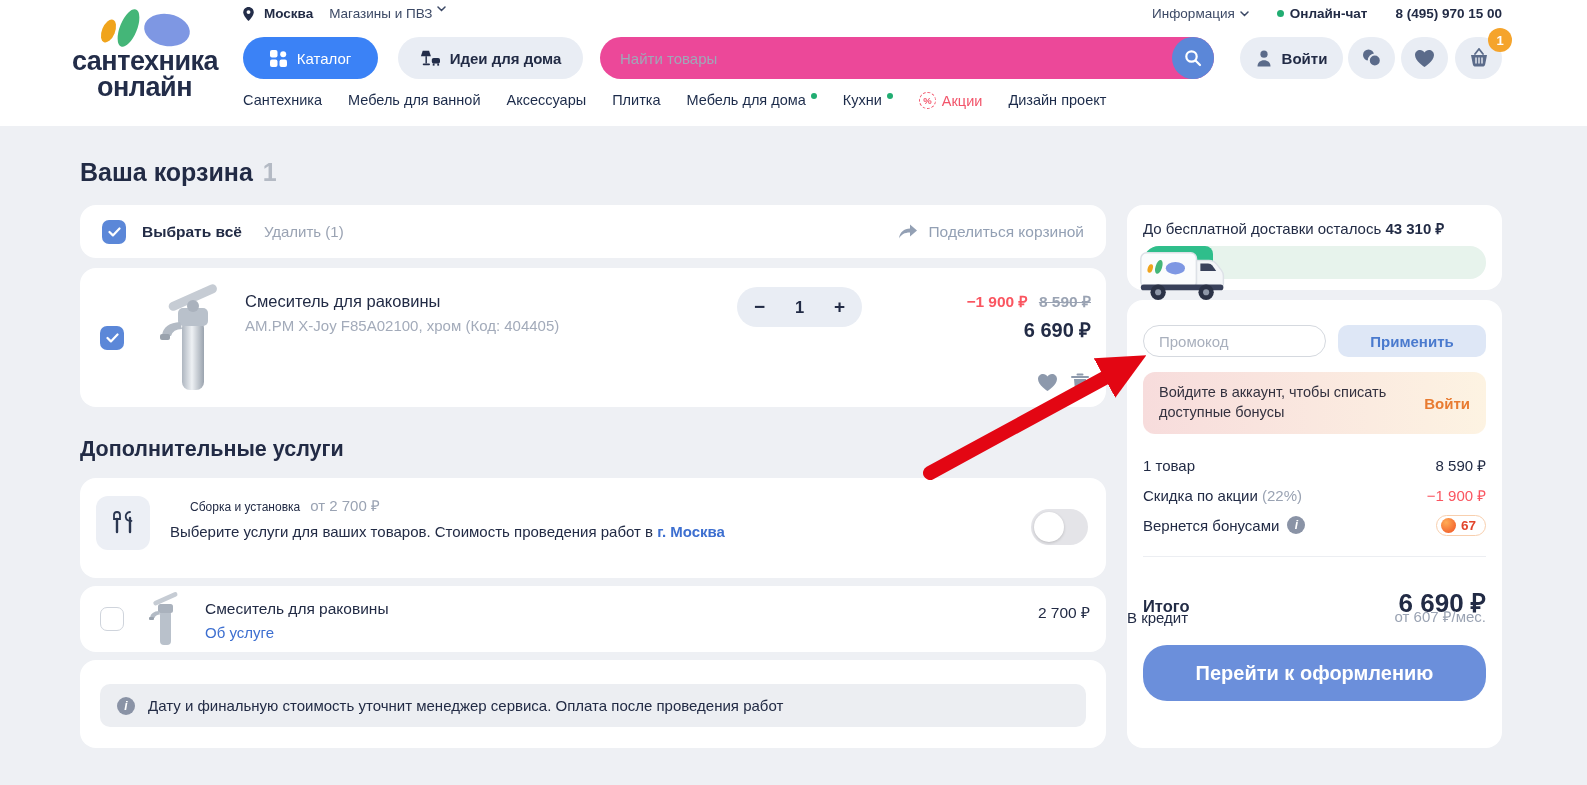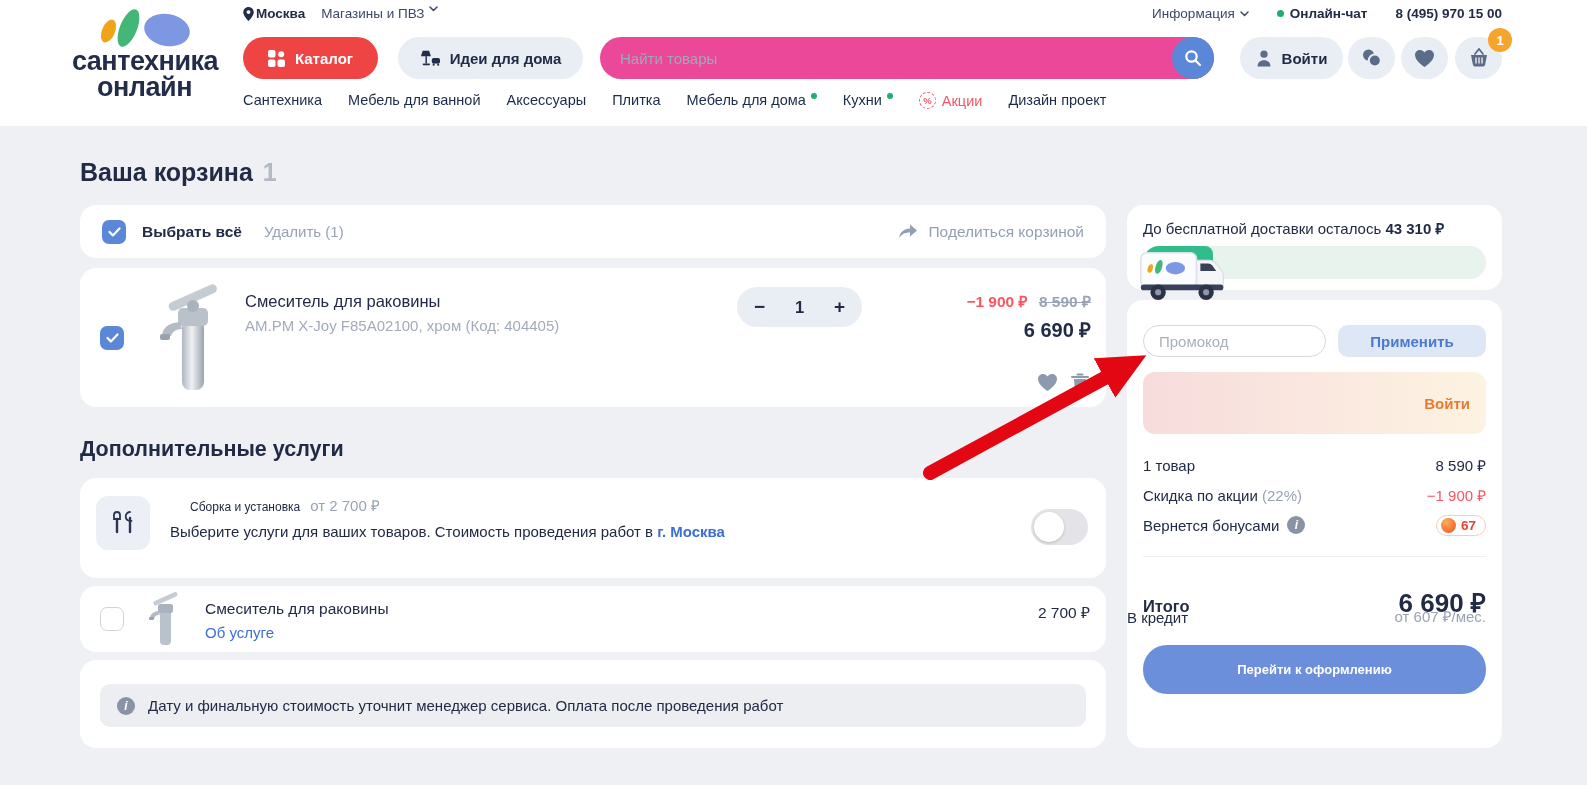--- a/index.html
+++ b/index.html
@@ -14,30 +14,30 @@
   
   .header { position:absolute; top:0; left:0; width:1587px; height:126px; background:#fff; }
   .logo { position:absolute; left:72px; top:6px; width:145px; text-align:center; cursor:pointer; }
   .logo-shapes { position:relative; height:42px; }
   .ls-orange { position:absolute; left:30px; top:13px; width:13px; height:24px; border-radius:50%; background:#f0a41c; transform:rotate(22deg); }
   .ls-green  { position:absolute; left:48px; top:2px;  width:17px; height:40px; border-radius:50%; background:#44b678; transform:rotate(22deg); }
   .ls-blue   { position:absolute; left:72px; top:8px;  width:46px; height:32px; border-radius:50%; background:#7e97e3; transform:rotate(10deg); }
   .logo-text { font-size:27px; font-weight:700; line-height:26px; letter-spacing:-0.5px; color:#232d49; }
 
   .topbar-left { position:absolute; left:243px; top:6px; display:flex; align-items:center; gap:16px; font-size:13.5px; }
-  .tb-city { display:flex; align-items:center; gap:2px; font-weight:700; cursor:pointer; }
+  .tb-city { display:flex; align-items:center; gap:10px; font-weight:700; cursor:pointer; }
   .tb-stores { display:flex; align-items:flex-start; gap:5px; color:#3c4965; cursor:pointer; }
   .topbar-right { position:absolute; right:85px; top:6px; display:flex; align-items:center; gap:28px; font-size:13.5px; }
   .tb-info { display:flex; align-items:center; gap:5px; color:#3c4965; cursor:pointer; }
   .tb-chat { display:flex; align-items:center; gap:6px; font-weight:700; cursor:pointer; }
   .green-dot { width:7px; height:7px; border-radius:50%; background:#21ad72; }
   .tb-phone { font-weight:700; }
 
   .btn-row-item { position:absolute; top:37px; height:42px; border-radius:21px; display:flex; align-items:center; justify-content:center; gap:10px; font-size:15px; cursor:pointer; border:none; }
-  .catalog-btn { left:243px; width:135px; background:#ef4444; color:#fff; font-weight:700; }
+  .catalog-btn { left:243px; width:135px; background:#3b82f6; color:#fff; font-weight:400; }
   .ideas-btn { left:398px; width:185px; background:#e9edf4; color:#222b45; font-weight:700; }
   .searchbar { position:absolute; left:600px; top:37px; width:614px; height:42px; background:#ec4899; border-radius:21px; }
   .searchbar input { position:absolute; left:0; top:0; width:560px; height:42px; background:transparent; border:none; outline:none; padding:0 20px; font-size:15px; font-family:"Liberation Sans",sans-serif; color:#222b45; }
   .searchbar input::placeholder { color:#9fa8b8; }
   .search-btn { position:absolute; right:0; top:0; width:42px; height:42px; border-radius:50%; background:#5b87d8; border:none; display:flex; align-items:center; justify-content:center; cursor:pointer; }
   .login-btn { left:1240px; width:103px; background:#e9edf4; font-weight:700; color:#222b45; }
   .icon-pill { position:absolute; top:37px; width:47px; height:42px; border-radius:21px; background:#e9edf4; border:none; display:flex; align-items:center; justify-content:center; cursor:pointer; }
   .pill-compare { left:1348px; } .pill-fav { left:1401px; } .pill-cart { left:1455px; }
   .cart-badge { position:absolute; top:-9px; right:-10px; width:24px; height:24px; border-radius:50%; background:#f5a42c; color:#fff; font-size:13px; font-weight:700; display:flex; align-items:center; justify-content:center; }
 
@@ -119,21 +119,21 @@
   .muted { color:#9aa3b3; }
   .red { color:#fa5560; }
   .bonus-badge { display:flex; align-items:center; gap:5px; border:1px solid #f8cfae; border-radius:13px; padding:2px 9px 2px 4px; }
   .bonus-ball { width:15px; height:15px; border-radius:50%; background:radial-gradient(circle at 35% 30%, #ffac55, #f04f23); }
   .bonus-num { font-size:13.5px; font-weight:700; color:#e2452c; }
   .divider { position:absolute; left:16px; right:16px; top:256px; height:1px; background:#eceef2; }
   .total-row { position:absolute; left:16px; right:16px; top:268px; display:flex; justify-content:space-between; align-items:baseline;margin-top:16px; }
   .total-label { font-size:16.5px; font-weight:700; }
   .total-value { font-size:26px; font-weight:700; }
   .credit-row { position:absolute; left:0; right:16px; top:306px; display:flex; justify-content:space-between; font-size:15px;align-items:flex-end; }
-  .checkout-btn { position:absolute; left:16px; right:16px; top:345px; height:49px; border-radius:24px; background:#6b8fdb; border:none; color:#fff; font-size:13px; font-weight:700; cursor:pointer; font-family:"Liberation Sans",sans-serif;text-align:center; }
+  .checkout-btn { position:absolute; left:16px; right:16px; top:345px; height:56px; border-radius:24px; background:#6b8fdb; border:none; color:#fff; font-size:20px; font-weight:700; cursor:pointer; font-family:"Liberation Sans",sans-serif;text-align:center; }
 
   .arrow-overlay { position:absolute; left:905px; top:335px; width:260px; height:150px; pointer-events:none; z-index:50; }
   .icon { display:flex; }
 </style>
 </head>
 <body>
 
 <div class="header">
 
   <div class="logo">
@@ -441,20 +441,21 @@
     </div>
   </div>
 </div>
 
 <div class="side-card summary-card">
   <div class="promo-row">
     <input class="promo-input" type="text" placeholder="Промокод" style="">
     <button class="apply-btn">Применить</button>
   </div>
   <div class="bonus-banner">
+    <span class="bonus-text">Войдите в аккаунт, чтобы списать доступные бонусы</span>
     <span class="bonus-login">Войти</span>
   </div>
   <div class="sum-rows">
     <div class="sum-row">
       <span>1 товар</span>
       <span>8 590 ₽</span>
     </div>
     <div class="sum-row">
       <span><span>Скидка по акции </span><span class="muted">(22%)</span></span>
       <span class="red">−1 900 ₽</span>

